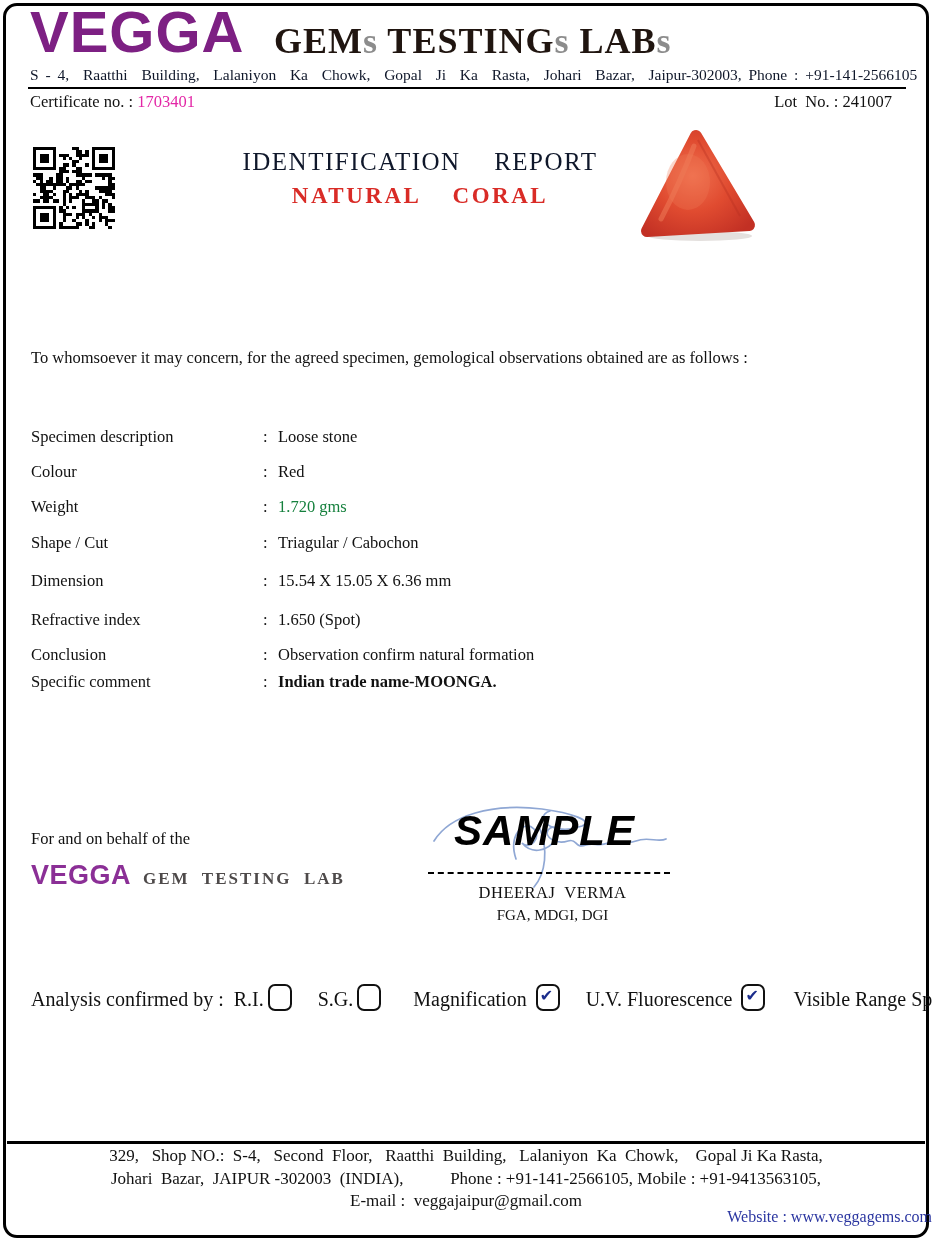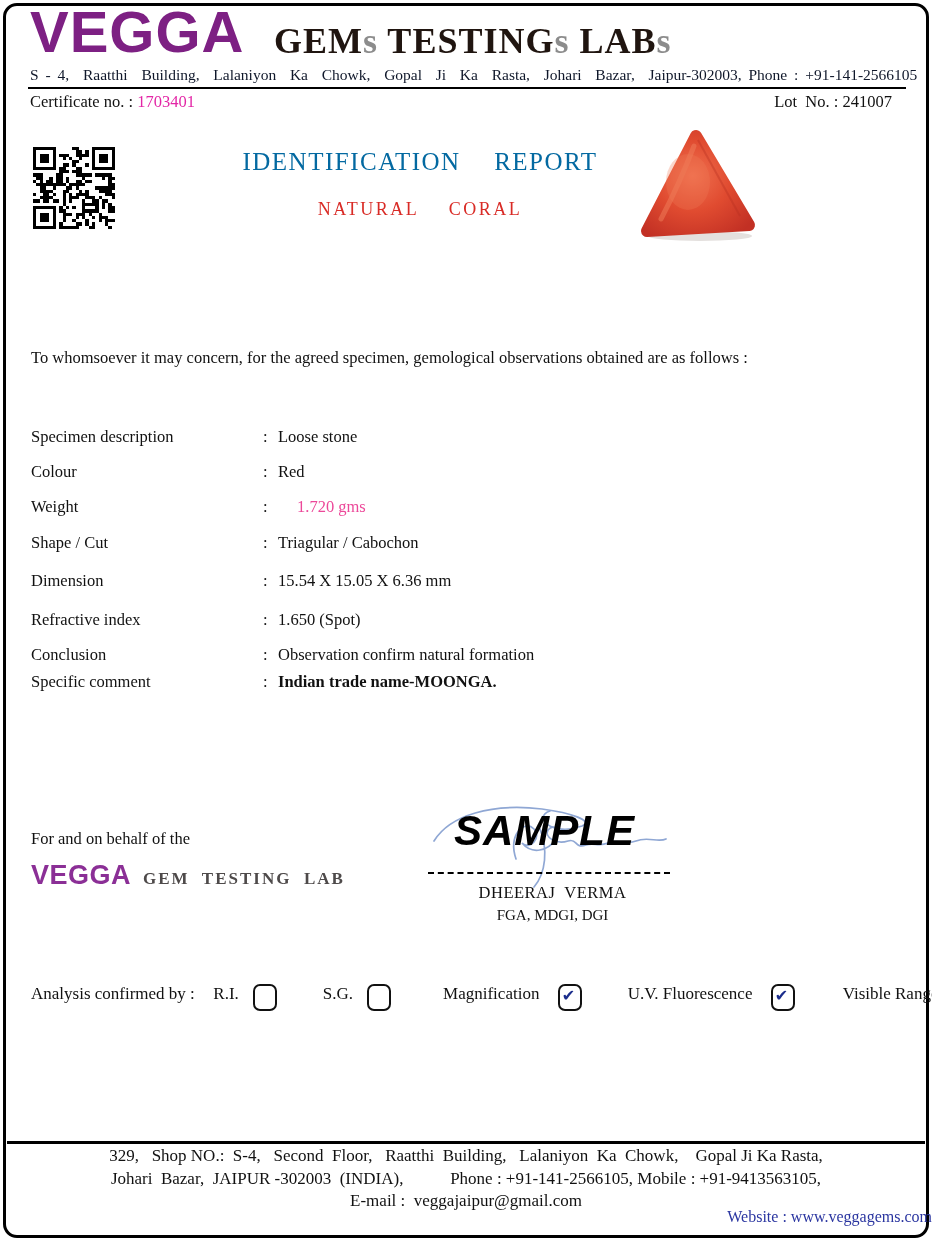--- a/index.html
+++ b/index.html
@@ -16,53 +16,53 @@
   .addr{position:absolute;left:30px;top:66px;width:880px;font-size:15.5px;white-space:pre;
         word-spacing:3px;color:#0f172a;}
   .hr1{position:absolute;left:28px;right:26px;top:87px;height:2px;background:#000;}
   .certrow{position:absolute;left:30px;right:40px;top:92px;display:flex;justify-content:space-between;
         font-size:16.5px;white-space:pre;}
   .cert-num{color:#e326a6;}
 
   
   .qr{position:absolute;left:33px;top:147px;width:82px;height:82px;}
   .titleblock{position:absolute;left:180px;top:148px;width:480px;text-align:center;}
-  .rtitle{font-size:25px;letter-spacing:1.5px;word-spacing:9px;color:#0369a1;white-space:pre;}
-  .rsub{margin-top:23px;font-size:18px;font-weight:normal;letter-spacing:2.5px;word-spacing:8px;
+  .rtitle{font-size:25px;letter-spacing:1.5px;word-spacing:9px;color:#0f172a;white-space:pre;}
+  .rsub{margin-top:7px;font-size:23px;font-weight:bold;letter-spacing:2.5px;word-spacing:8px;
         color:#d92b26;white-space:pre;}
   .coral{position:absolute;left:636px;top:124px;}
 
   .intro{position:absolute;left:31px;top:348px;right:40px;font-size:16.5px;}
 
   
   .spec-row{position:absolute;left:31px;right:30px;font-size:16.5px;}
   .spec-label{display:inline-block;width:232px;}
   .spec-colon{display:inline-block;width:15px;}
-  .magenta{color:#ec4899;margin-left:19px;}
+  .magenta{color:#15803d;}
   .bold{font-weight:bold;}
 
   
   .behalf{position:absolute;left:31px;top:829px;font-size:16.5px;}
   .siglab{position:absolute;left:31px;top:860px;display:flex;align-items:baseline;}
   .siglab-vegga{font-family:"Liberation Sans",sans-serif;font-weight:bold;font-size:27px;
         color:#8b2f96;letter-spacing:0.5px;}
   .siglab-suffix{margin-left:12px;font-size:17px;font-weight:bold;color:#4e4a4a;
         letter-spacing:2px;white-space:pre;}
   .sigblock{position:absolute;left:420px;top:795px;width:265px;height:145px;}
   .scribble{position:absolute;left:0;top:-12px;}
   .sample{position:absolute;left:14px;top:12px;font-family:"Liberation Sans",sans-serif;
         font-weight:bold;font-style:italic;font-size:42px;color:#000;letter-spacing:1px;margin-left:20px;}
   .dashline{position:absolute;left:8px;top:77px;width:242px;border-top:2.5px dashed #000;}
   .signame{position:absolute;left:0;top:88px;width:100%;text-align:center;font-size:16.5px;
         letter-spacing:0.5px;white-space:pre;}
   .sigcred{position:absolute;left:0;top:112px;width:100%;text-align:center;font-size:15px;}
 
   
-  .analysis{position:absolute;left:31px;top:984px;right:20px;display:flex;align-items:flex-start;
-        font-size:17px;white-space:pre;gap:10px;}
+  .analysis{position:absolute;left:31px;top:984px;right:20px;display:flex;align-items:flex-end;
+        font-size:20px;white-space:pre;}
   .cbox{display:inline-block;position:relative;width:20px;height:23px;border:2px solid #111;
         border-radius:7px;margin-left:4px;flex:none;}
   .cbox.checked::after{content:"✔";position:absolute;left:2px;top:0px;font-size:16px;
         font-weight:bold;color:#1b2d8c;font-family:"DejaVu Sans",sans-serif;}
   .gap1{width:26px;flex:none;} .gap2{width:32px;flex:none;} .gap3{width:26px;flex:none;}
   .gap4{width:28px;flex:none;}
 
   
   .disclaimer{position:absolute;right:68px;top:1119px;font-size:17px;}
   .hr2{position:absolute;left:7px;right:7px;top:1141px;height:2.5px;background:#000;}

